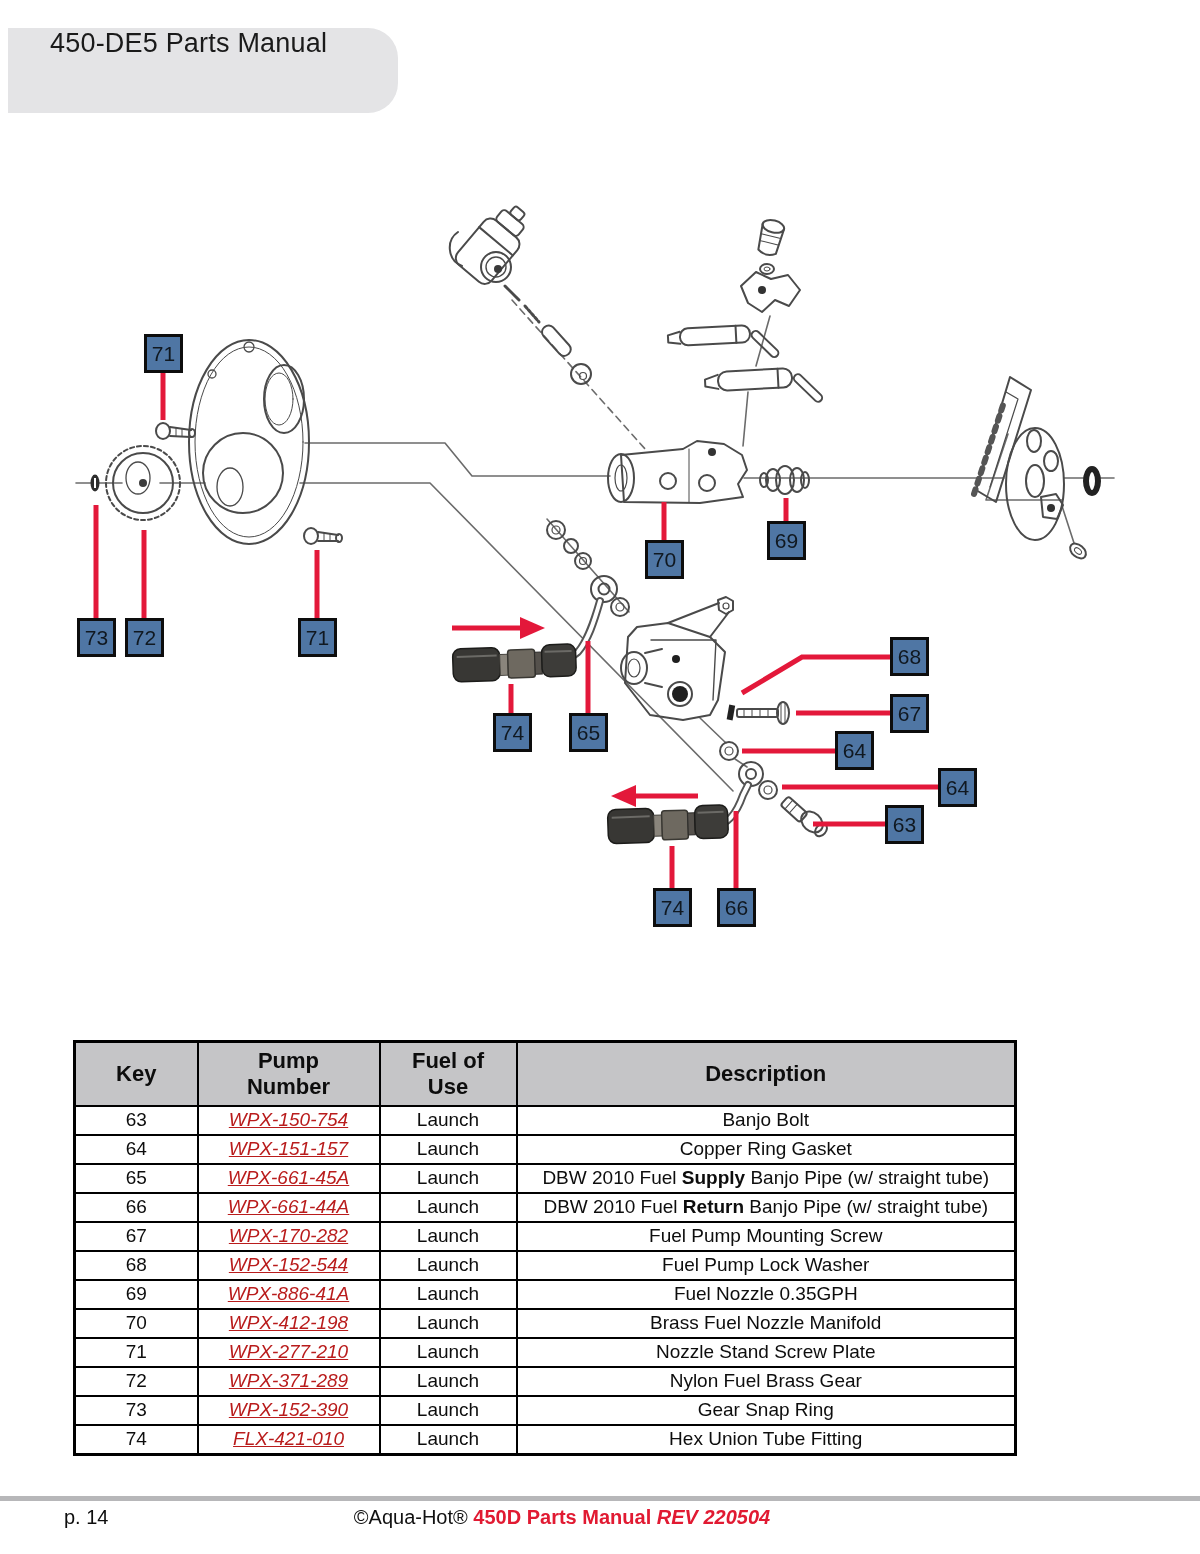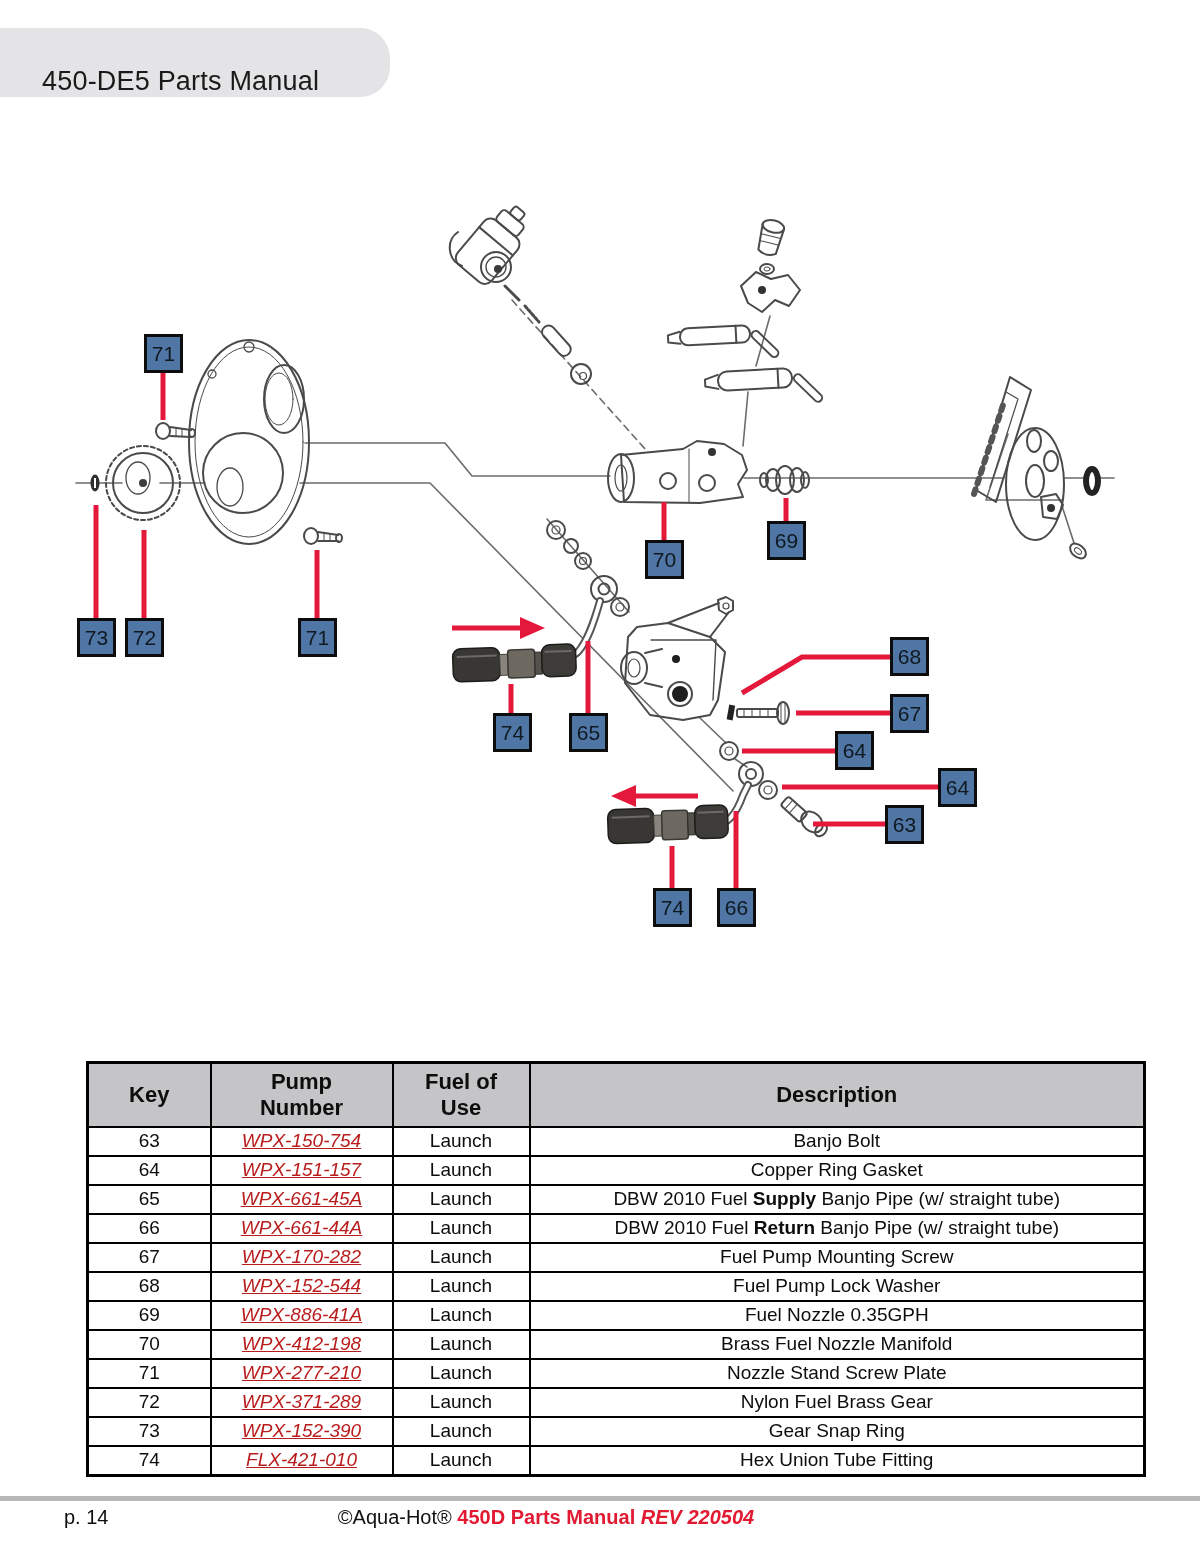--- a/index.html
+++ b/index.html
@@ -2,57 +2,57 @@
 <html><head>
 <meta charset="utf-8">
 <style>
   html,body{margin:0;padding:0;}
   body{
     width:1200px;height:1554px;position:relative;background:#ffffff;
     font-family:"Liberation Sans", sans-serif;color:#111;overflow:hidden;
   }
   
   .banner{
-    position:absolute;left:0;top:28px;width:390px;height:69px;
+    position:absolute;left:8px;top:28px;width:390px;height:85px;
     background:#e4e4e6;border-radius:0 30px 30px 0;
-    display:flex;align-items:flex-end;
+    display:flex;align-items:flex-start;
   }
   .banner span{font-size:27px;color:#1a1a1a;padding-left:42px;letter-spacing:.2px;}
   
   .diagram{position:absolute;left:0;top:180px;width:1200px;height:790px;}
   .diagram svg{position:absolute;left:0;top:0;}
   .callout{
     position:absolute;width:33px;height:33px;background:#4f76a4;
     border:3px solid #0d0d0d;display:flex;align-items:center;justify-content:center;
     font-size:21px;color:#101820;user-select:none;
   }
   
   .parts-table{
-    position:absolute;left:86px;top:1040px;width:1060px;
+    position:absolute;left:73px;top:1040px;width:944px;
     border-collapse:collapse;table-layout:fixed;
-    font-size:19px;color:#0d0d0d;margin-top:21px;
+    font-size:19px;color:#0d0d0d;
   }
   .parts-table,.parts-table th,.parts-table td{border:2px solid #000;}
   .parts-table{border:3px solid #000;}
   .parts-table th{
     background:#c5c5c7;font-weight:bold;font-size:22px;line-height:1.18;
     height:62px;text-align:center;vertical-align:middle;padding:0;
   }
   .parts-table th span{display:block;}
   .parts-table td{
     height:27px;text-align:center;vertical-align:middle;padding:0 4px;
     line-height:1.1;background:#fff;
   }
   .part-link{color:#b91c1c;text-decoration:underline;cursor:pointer;font-style:italic;}
   .desc-bold{font-weight:bold;}
   
   .footer-divider{position:absolute;left:0;top:1496px;width:1200px;height:5px;background:#b7b7b9;}
   .footer{position:absolute;left:0;top:1506px;width:1092px;height:30px;font-size:20px;}
   .footer .pageno{position:absolute;left:64px;top:0;color:#0d0d0d;}
-  .footer .center{position:absolute;left:0;top:0;width:100%;text-align:center;white-space:nowrap;}
+  .footer .center{position:absolute;left:0;top:0;width:100%;text-align:center;white-space:nowrap;padding-left:16px;}
   .footer .red{color:#e11a32;font-weight:bold;}
   .footer .red-italic{color:#e11a32;font-weight:bold;font-style:italic;}
 </style>
 </head>
 <body>
 
 <div class="banner">
   <span>450-DE5 Parts Manual</span>
 </div>
 

